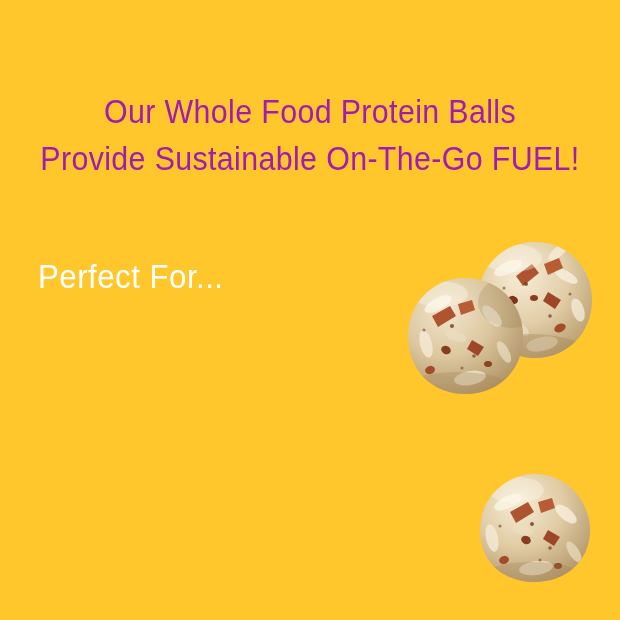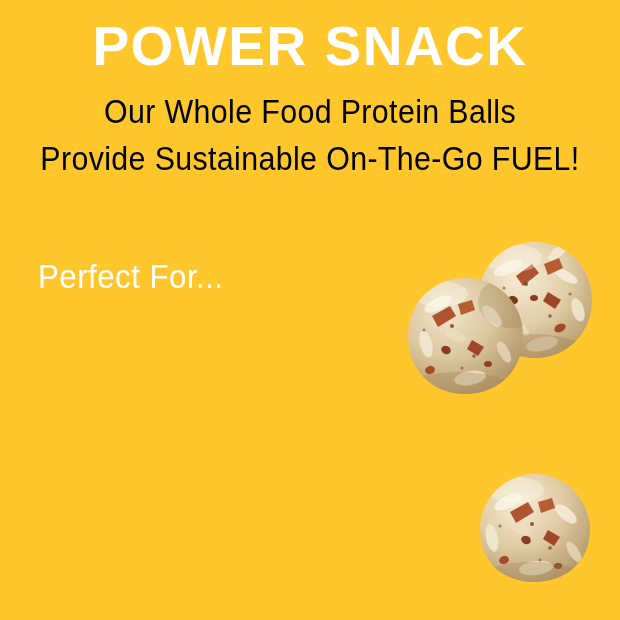--- a/index.html
+++ b/index.html
@@ -33,21 +33,21 @@
     white-space: nowrap;
   }
 
   
   .subhead {
     position: absolute;
     left: 0;
     top: 88px;
     width: 620px;
     text-align: center;
-    color: #000000;
+    color: #a21caf;
   }
   .subhead-line {
     font-family: "Liberation Sans Narrow", "Liberation Sans", sans-serif;
     font-weight: 400;
     font-size: 33px;
     line-height: 47px;
     letter-spacing: 0.4px;
     font-stretch: condensed;
     white-space: nowrap;
     transform: scaleX(0.92);
@@ -93,21 +93,20 @@
   #ball-pair { left: 400px; top: 232px; width: 200px; height: 165px; }
   #ball-single { left: 470px; top: 468px; width: 130px; height: 118px; }
 
   .ball-svg { display: block; width: 100%; height: 100%; }
 </style>
 </head>
 <body>
 
 <div id="poster" style="background: rgb(255, 199, 44); width: 620px; height: 620px;">
 
-  <div class="headline">POWER SNACK</div>
 
   <div class="subhead">
     <div class="subhead-line">Our Whole Food Protein Balls</div>
     <div class="subhead-line">Provide Sustainable On-The-Go FUEL!</div>
   </div>
 
   <div class="perfect-for">Perfect For...</div>
 
 
   <div class="ball-group" id="ball-pair">

